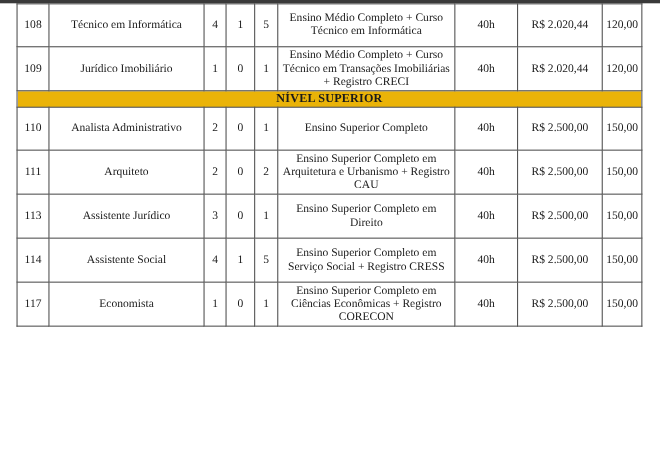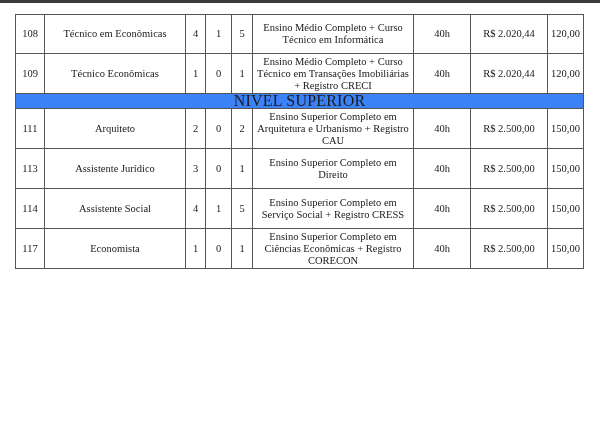--- a/index.html
+++ b/index.html
@@ -8,41 +8,41 @@
       background: #ffffff;
       font-family: "Liberation Serif", "DejaVu Serif", serif;
       color: #1a1a1a;
       position: relative;
     }
     .topbar {
       position: absolute; left: 0; top: 0; width: 600px; height: 3px;
       background: #3a3a3a;
     }
     table.grid {
-      position: absolute; left: 15px; top: 14px;
+      position: absolute; left: 15px; top: 3px;
       border-collapse: collapse;
       table-layout: fixed;
       width: 568px;
     }
     table.grid td {
       border: 1px solid #555;
       text-align: center;
       vertical-align: middle;
       font-size: 10.5px;
       line-height: 12px;
       padding: 0 2px;
       overflow: hidden;
     }
     tr.row-2 td { height: 38px; }
     tr.row-3 td { height: 39px; }
     tr.section td {
       height: 14px;
-      background: #3b82f6;
-      font-weight: normal;
-      font-size: 16px;
+      background: #eab308;
+      font-weight: bold;
+      font-size: 11px;
       letter-spacing: 0.2px;
     }
     td.c-num { font-size: 10.5px; }
     td.c-req { font-size: 10.2px; line-height: 12px; margin-top: 32px; }
   </style>
 </head>
 <body>
 
 <div class="topbar"></div>
 
@@ -54,42 +54,53 @@
     <col style="width:26px">
     <col style="width:21px">
     <col style="width:161px">
     <col style="width:57px">
     <col style="width:77px">
     <col style="width:36px">
   </colgroup>
   <tbody>
     <tr class="row-2">
       <td>108</td>
-      <td>Técnico em Econômicas</td>
+      <td>Técnico em Informática</td>
       <td class="c-num">4</td>
       <td class="c-num">1</td>
       <td class="c-num">5</td>
       <td class="c-req">Ensino Médio Completo + Curso Técnico em Informática</td>
       <td>40h</td>
       <td>R$ 2.020,44</td>
       <td>120,00</td>
     </tr>
     <tr class="row-3">
       <td>109</td>
-      <td>Técnico Econômicas</td>
+      <td>Jurídico Imobiliário</td>
       <td class="c-num">1</td>
       <td class="c-num">0</td>
       <td class="c-num">1</td>
       <td class="c-req">Ensino Médio Completo + Curso Técnico em Transações Imobiliárias + Registro CRECI</td>
       <td>40h</td>
       <td>R$ 2.020,44</td>
       <td>120,00</td>
     </tr>
     <tr class="section">
       <td colspan="9">NÍVEL SUPERIOR</td>
+    </tr>
+    <tr class="row-2">
+      <td>110</td>
+      <td>Analista Administrativo</td>
+      <td class="c-num">2</td>
+      <td class="c-num">0</td>
+      <td class="c-num">1</td>
+      <td class="c-req">Ensino Superior Completo</td>
+      <td>40h</td>
+      <td>R$ 2.500,00</td>
+      <td>150,00</td>
     </tr>
     <tr class="row-3">
       <td>111</td>
       <td>Arquiteto</td>
       <td class="c-num">2</td>
       <td class="c-num">0</td>
       <td class="c-num">2</td>
       <td class="c-req">Ensino Superior Completo em Arquitetura e Urbanismo + Registro CAU</td>
       <td>40h</td>
       <td>R$ 2.500,00</td>

